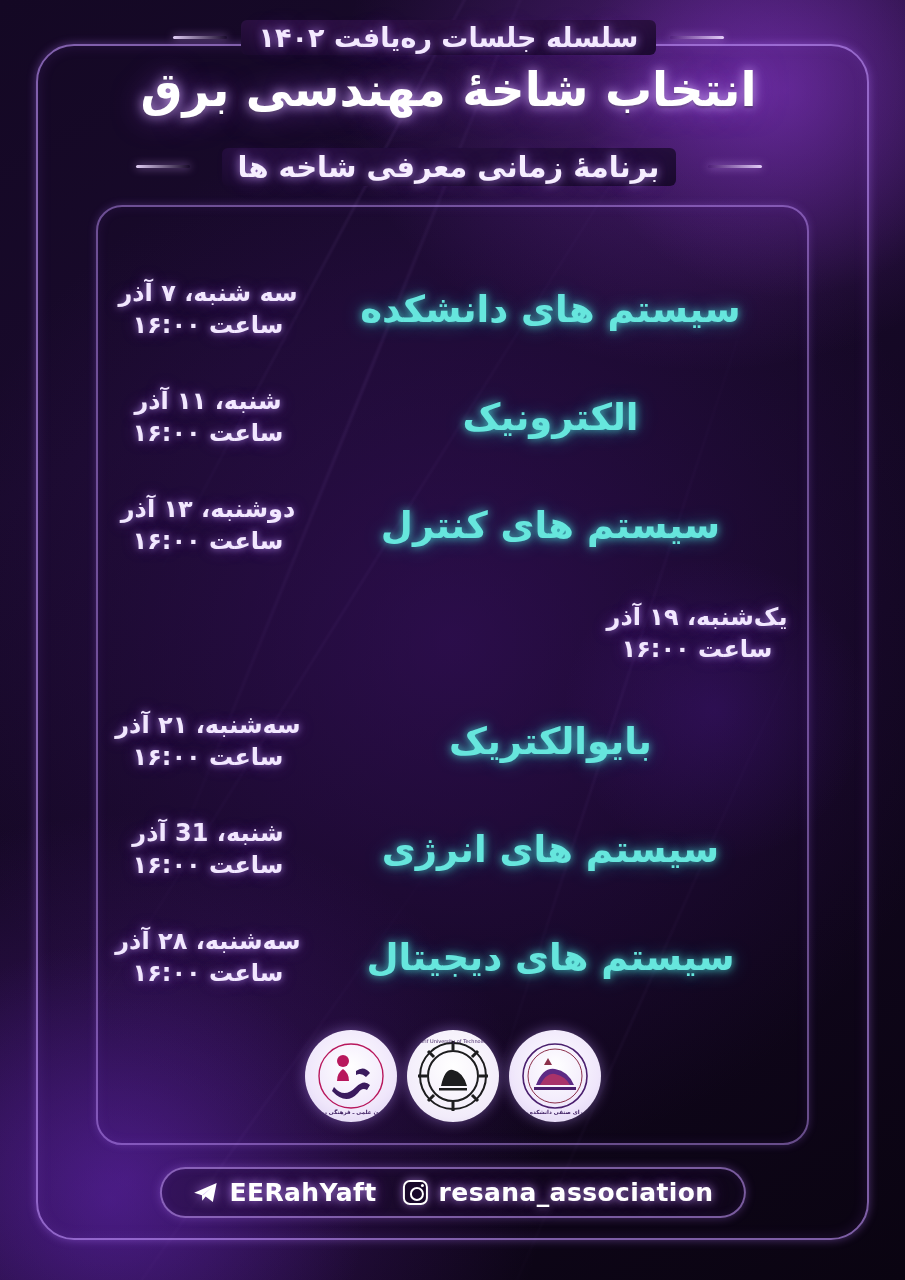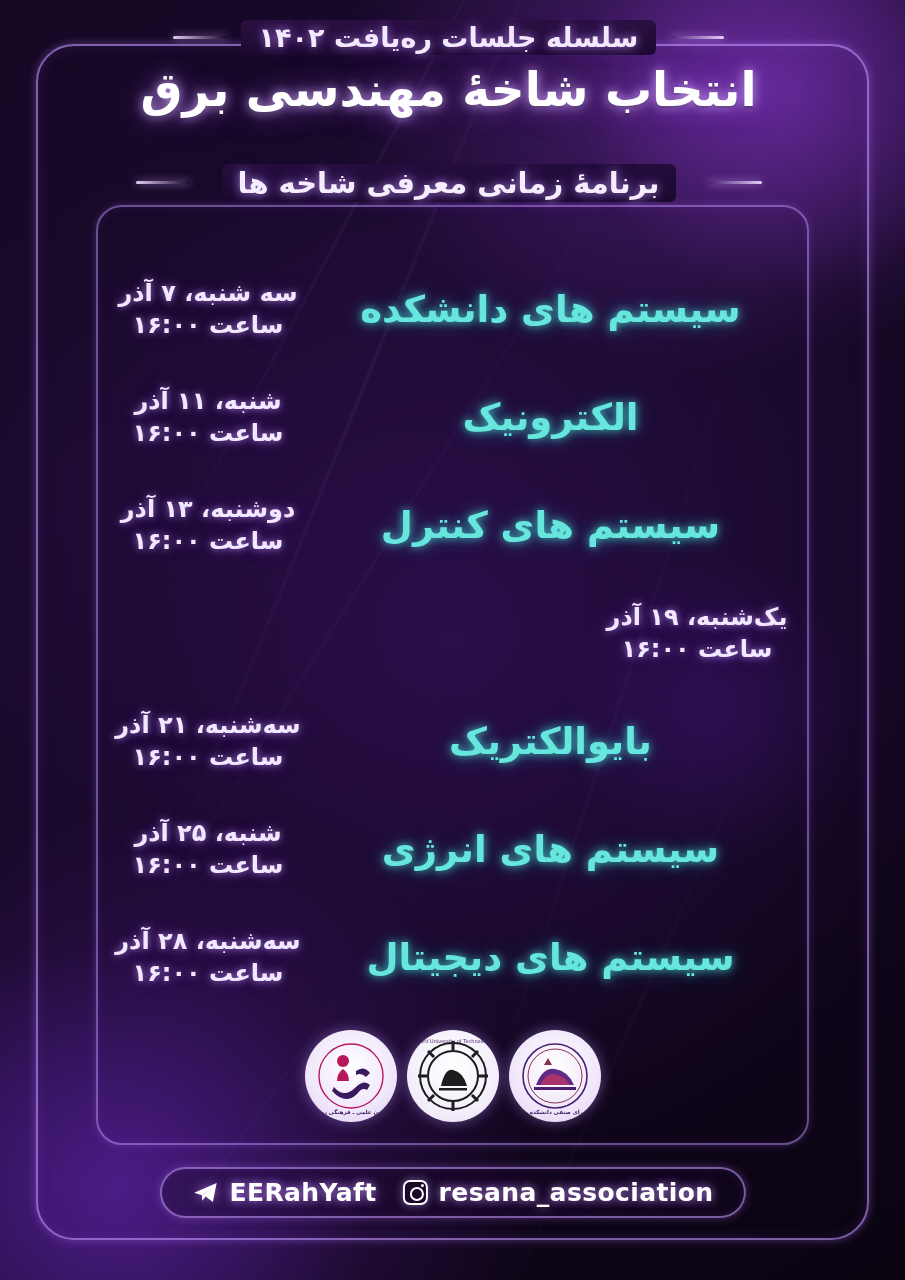--- a/index.html
+++ b/index.html
@@ -120,21 +120,21 @@
       0 0 30px rgba(165,85,255,.6),
       0 2px 2px rgba(0,0,0,.5);
     padding: 0 31px;
   }
 
   .subtitle-wrap {
     display: flex;
     align-items: center;
     justify-content: center;
     gap: 32px;
-    margin-top: 44px;
+    margin-top: 28px;
   }
   .subtitle {
     font-size: 29px;
     font-weight: bold;
     color: #f6eeff;
     text-shadow: 0 0 10px rgba(205,160,255,.8), 0 0 22px rgba(160,80,255,.45);
     background: linear-gradient(180deg, #240e3c 0%, #190a2c 100%);
     padding: 2px 16px;
     border-radius: 6px;
   }
@@ -347,21 +347,21 @@
     <div class="row">
       <div class="branch">بایوالکتریک</div>
       <div class="when">
         <div class="date">سه‌شنبه، ۲۱ آذر</div>
         <div class="time">ساعت ۱۶:۰۰</div>
       </div>
     </div>
     <div class="row">
       <div class="branch">سیستم های انرژی</div>
       <div class="when">
-        <div class="date">شنبه، ۲۵ آذر</div>
+        <div class="date">شنبه، 31 آذر</div>
         <div class="time">ساعت ۱۶:۰۰</div>
       </div>
     </div>
     <div class="row">
       <div class="branch">سیستم های دیجیتال</div>
       <div class="when">
         <div class="date">سه‌شنبه، ۲۸ آذر</div>
         <div class="time">ساعت ۱۶:۰۰</div>
       </div>
     </div>

